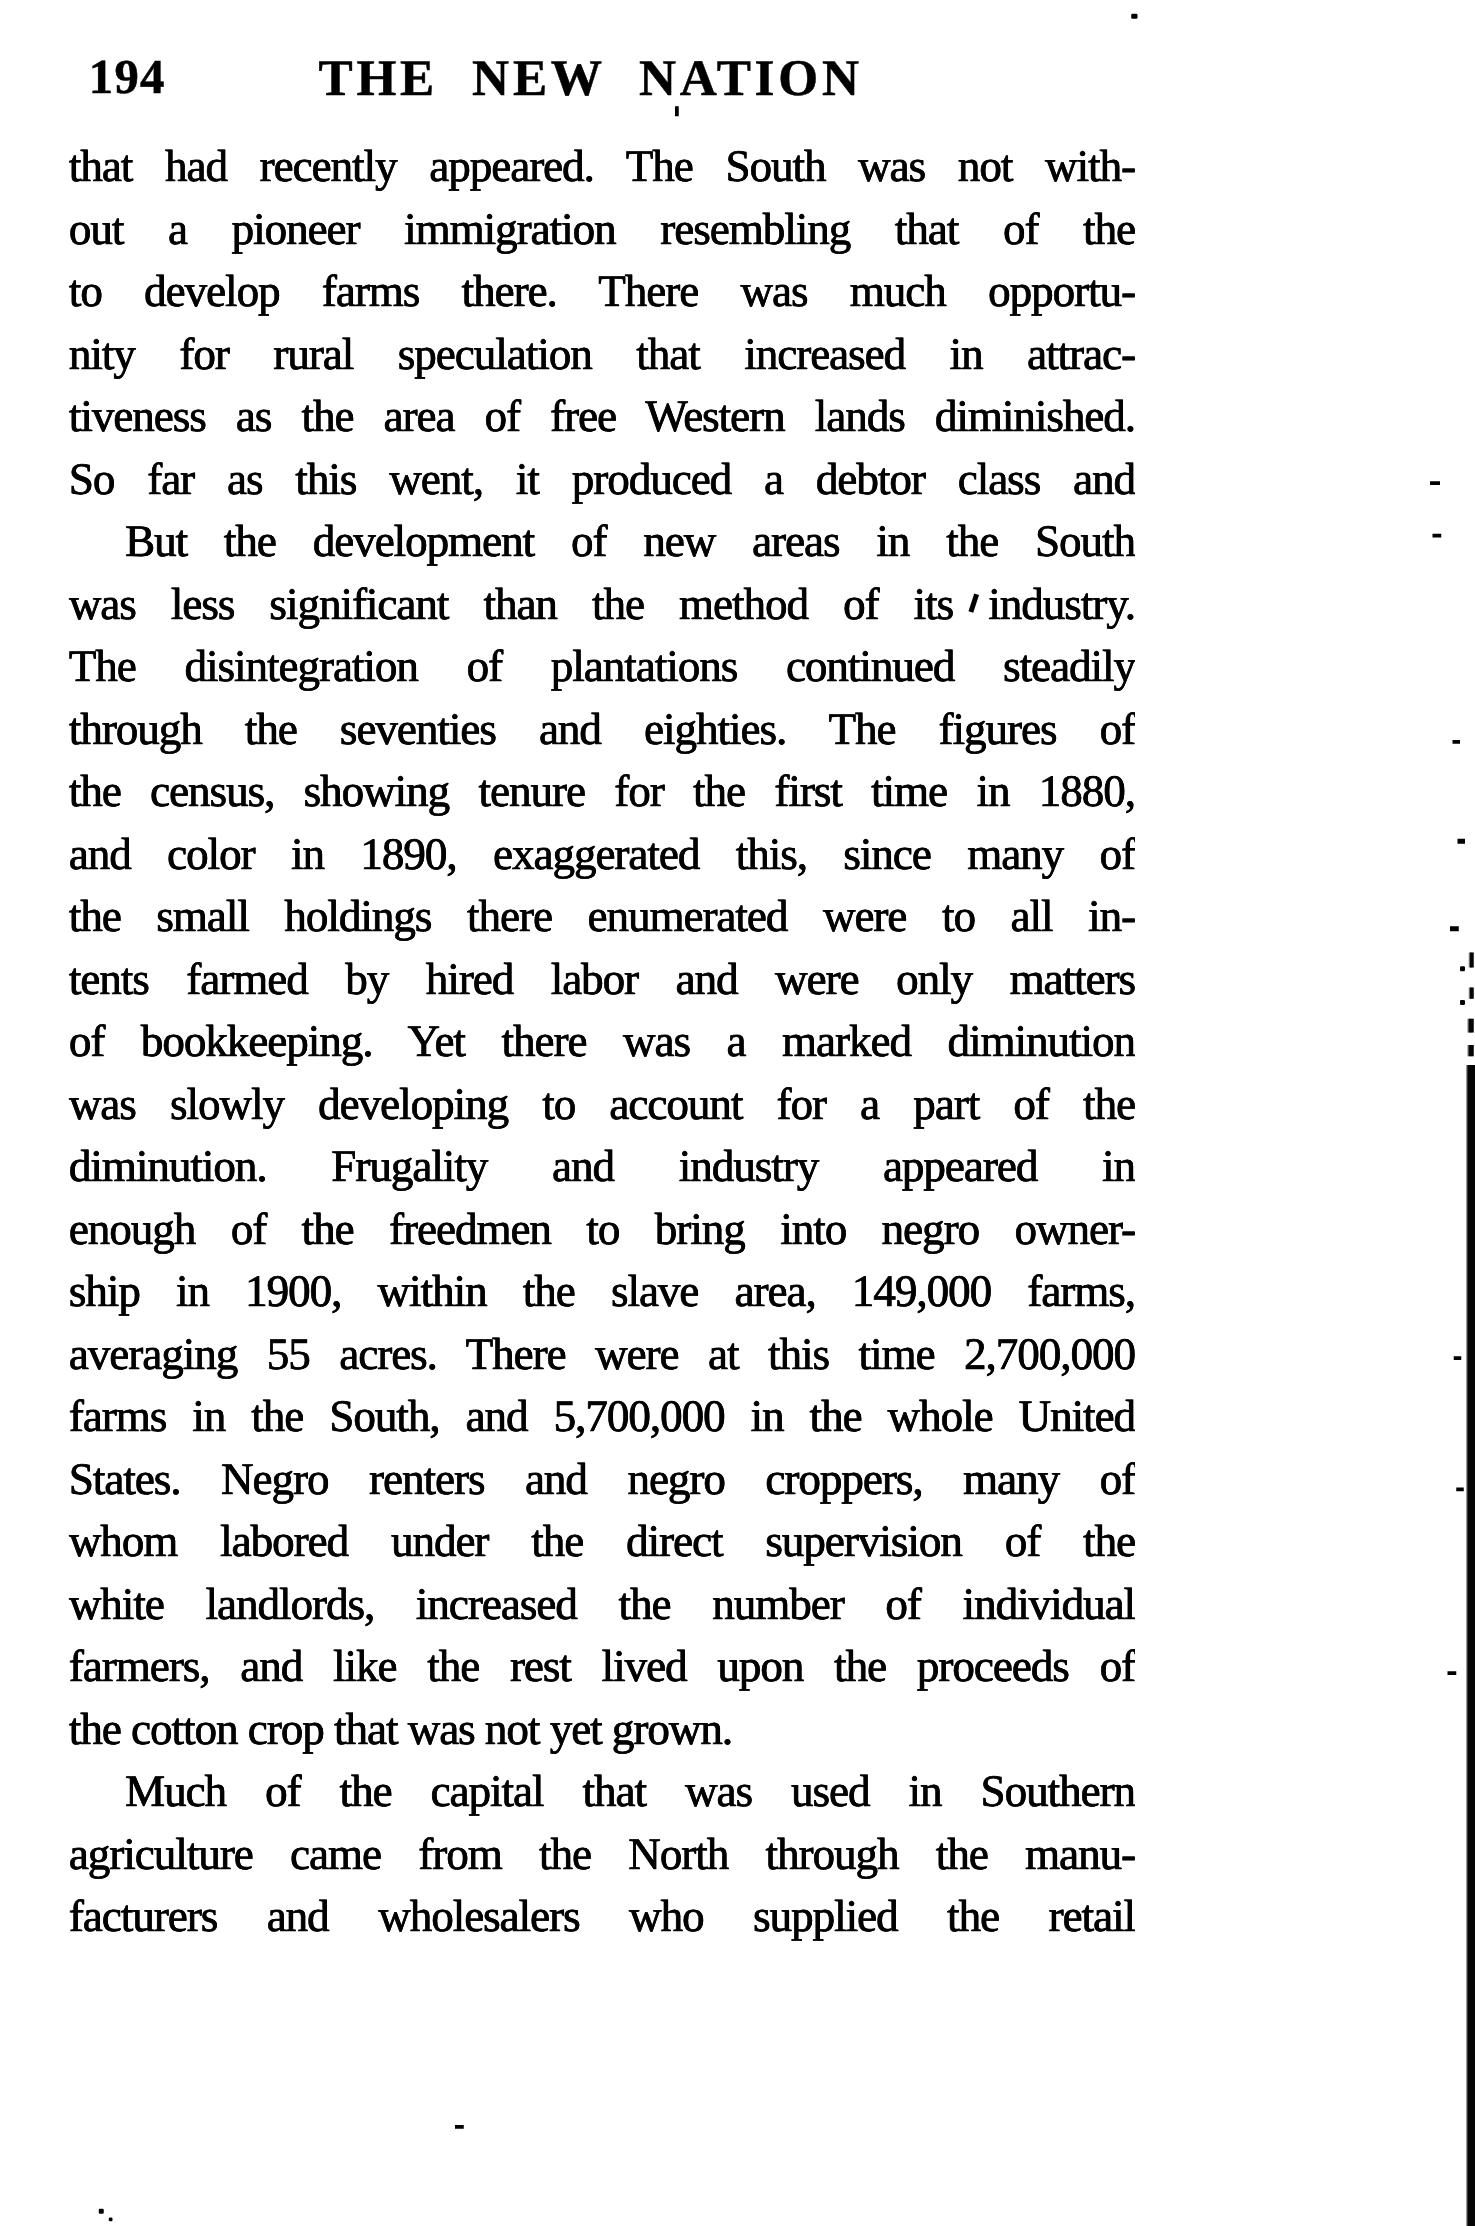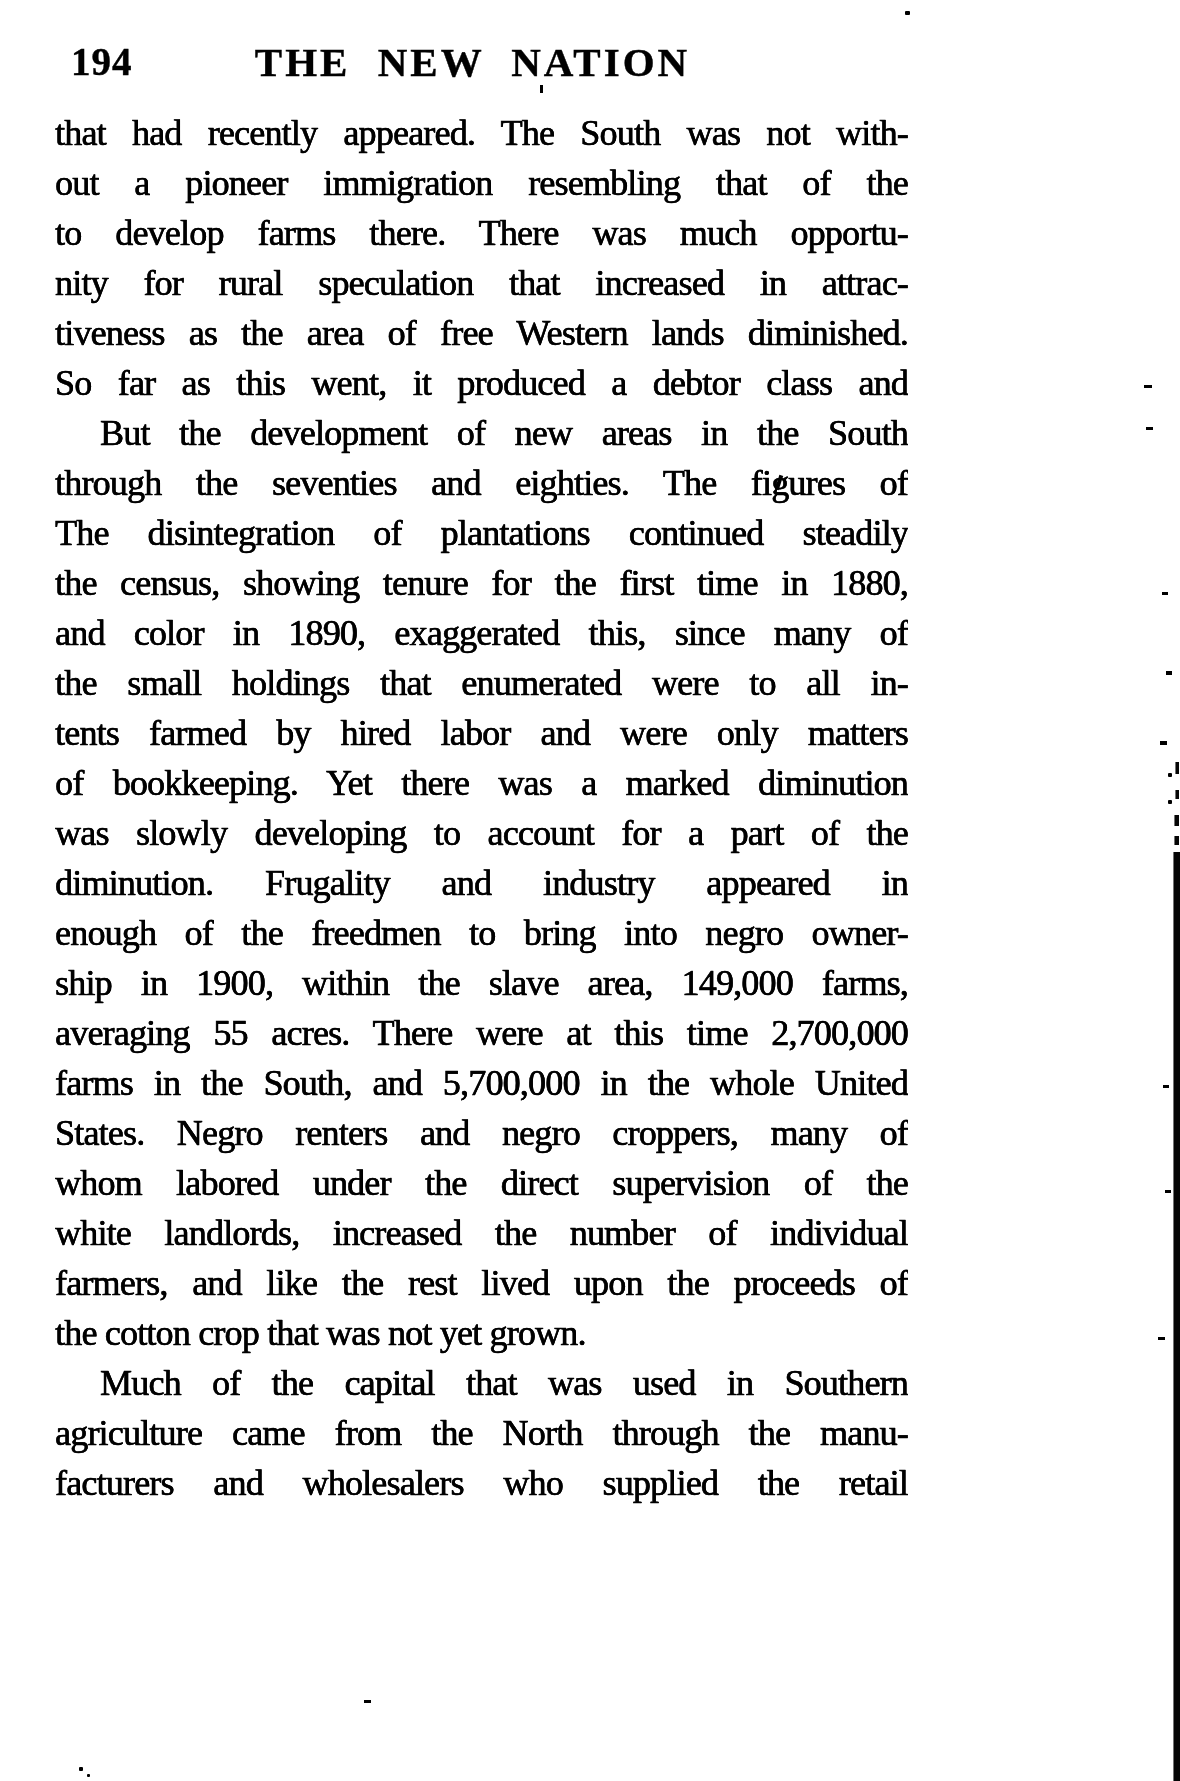--- a/index.html
+++ b/index.html
@@ -96,25 +96,26 @@
       <div class="paragraph">
         <div class="line">that had recently appeared. The South was not with-</div>
         <div class="line">out a pioneer immigration resembling that of the</div>
         <div class="line">to develop farms there. There was much opportu-</div>
         <div class="line">nity for rural speculation that increased in attrac-</div>
         <div class="line">tiveness as the area of free Western lands diminished.</div>
         <div class="line">So far as this went, it produced a debtor class and</div>
       </div>
       <div class="paragraph">
         <div class="line indent">But the development of new areas in the South</div>
+        <div class="line">was less significant than the method of its industry.</div>
+        <div class="line">The disintegration of plantations continued steadily</div>
         <div class="line">through the seventies and eighties. The figures of</div>
-        <div class="line">The disintegration of plantations continued steadily</div>
         <div class="line">the census, showing tenure for the first time in 1880,</div>
         <div class="line">and color in 1890, exaggerated this, since many of</div>
-        <div class="line">the small holdings that enumerated were to all in-</div>
+        <div class="line">the small holdings there enumerated were to all in-</div>
         <div class="line">tents farmed by hired labor and were only matters</div>
         <div class="line">of bookkeeping. Yet there was a marked diminution</div>
         <div class="line">was slowly developing to account for a part of the</div>
         <div class="line">diminution. Frugality and industry appeared in</div>
         <div class="line">enough of the freedmen to bring into negro owner-</div>
         <div class="line">ship in 1900, within the slave area, 149,000 farms,</div>
         <div class="line">averaging 55 acres. There were at this time 2,700,000</div>
         <div class="line">farms in the South, and 5,700,000 in the whole United</div>
         <div class="line">States. Negro renters and negro croppers, many of</div>
         <div class="line">whom labored under the direct supervision of the</div>

